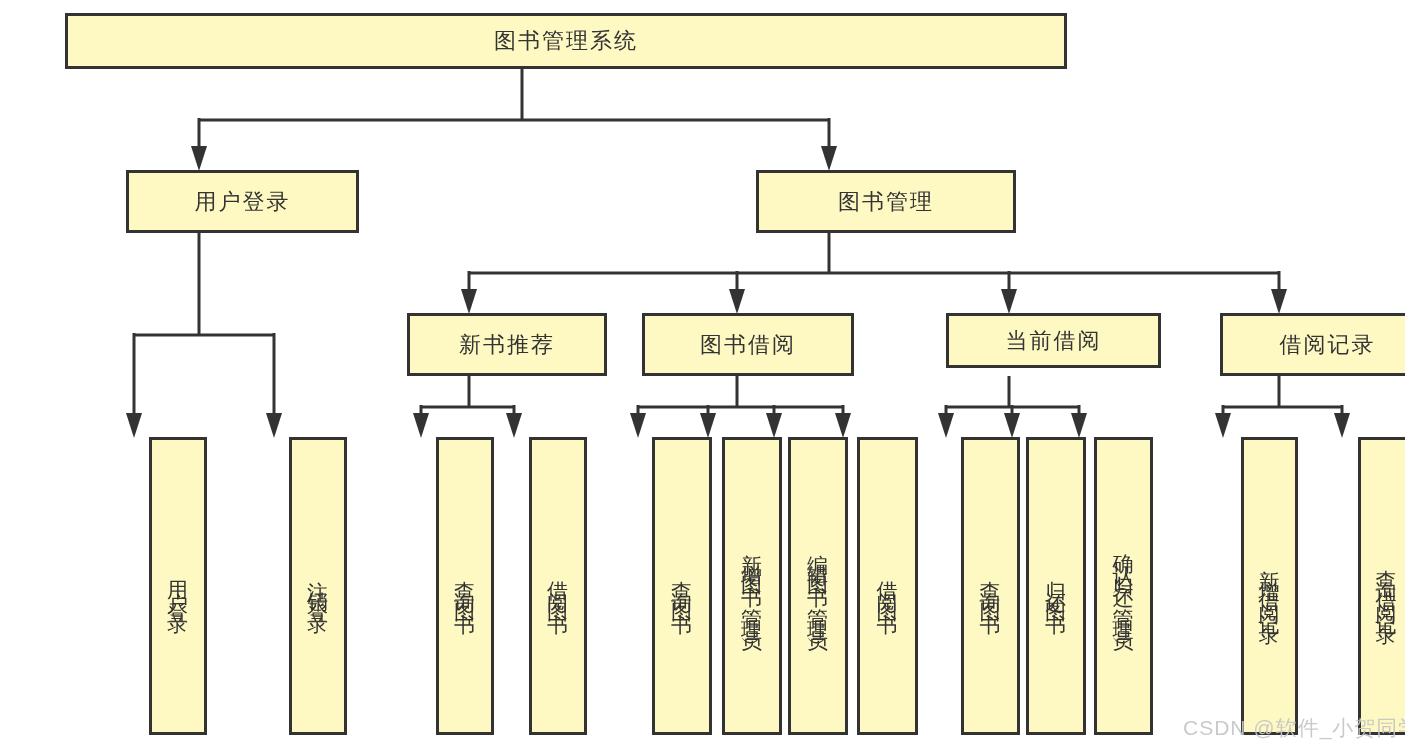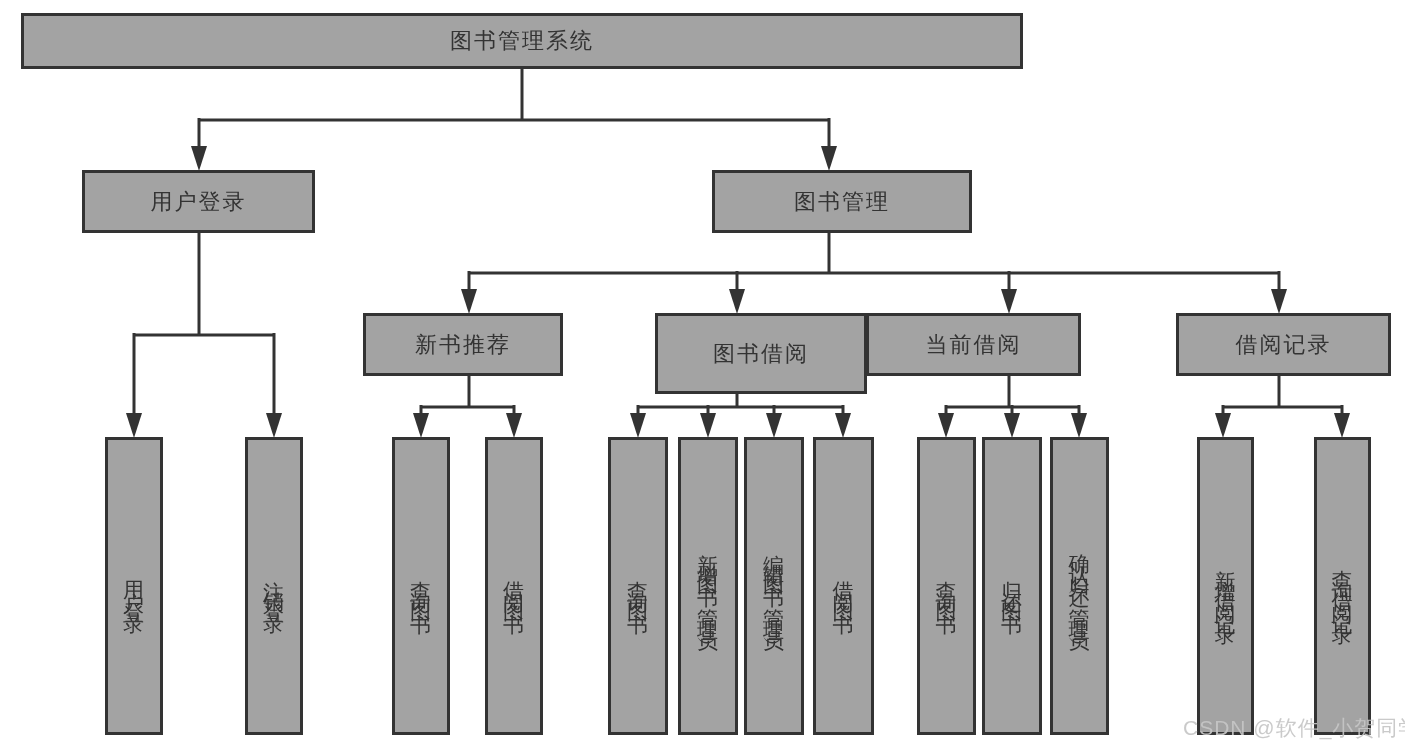--- a/index.html
+++ b/index.html
@@ -12,28 +12,29 @@
     overflow: hidden;
   }
   #connectors {
     position: absolute;
     left: 0; top: 0;
     z-index: 0;
   }
   .box {
     position: absolute;
     box-sizing: border-box;
-    background: #a3a3a3;
+    background: #fef9c3;
     border: 3px solid #333333;
     color: #333333;
     display: flex;
     align-items: center;
     justify-content: center;
     z-index: 1;
     text-align: center;
+    margin-left: 44px;
   }
   .h {
     font-size: 22px;
     letter-spacing: 2px;
     white-space: nowrap;
   }
   .v {
     writing-mode: vertical-rl;
     text-orientation: mixed;
     font-size: 21px;
@@ -121,22 +122,22 @@
       <polygon points="1334,413 1350,413 1342,438"></polygon>
     </g>
   </svg>
 
   <div class="box h" style="left:21px; top:13px; width:1002px; height:56px">图书管理系统</div>
 
   <div class="box h" style="left:82px; top:170px; width:233px; height:63px">用户登录</div>
   <div class="box h" style="left:712px; top:170px; width:260px; height:63px">图书管理</div>
 
   <div class="box h" style="left:363px; top:313px; width:200px; height:63px">新书推荐</div>
-  <div class="box h" style="left:655px; top:313px; width:212px; height:81px">图书借阅</div>
-  <div class="box h" style="left:866px; top:313px; width:215px; height:63px">当前借阅</div>
+  <div class="box h" style="left:598px; top:313px; width:212px; height:63px">图书借阅</div>
+  <div class="box h" style="left:902px; top:313px; width:215px; height:55px">当前借阅</div>
   <div class="box h" style="left:1176px; top:313px; width:215px; height:63px">借阅记录</div>
 
   <div class="box v" style="left:105px; top:437px; width:58px; height:298px">用户登录</div>
   <div class="box v" style="left:245px; top:437px; width:58px; height:298px">注销登录</div>
 
   <div class="box v" style="left:392px; top:437px; width:58px; height:298px">查询图书</div>
   <div class="box v" style="left:485px; top:437px; width:58px; height:298px">借阅图书</div>
 
   <div class="box v" style="left:608px; top:437px; width:60px; height:298px">查询图书</div>
   <div class="box v" style="left:678px; top:437px; width:60px; height:298px">新增图书（管理员）</div>

